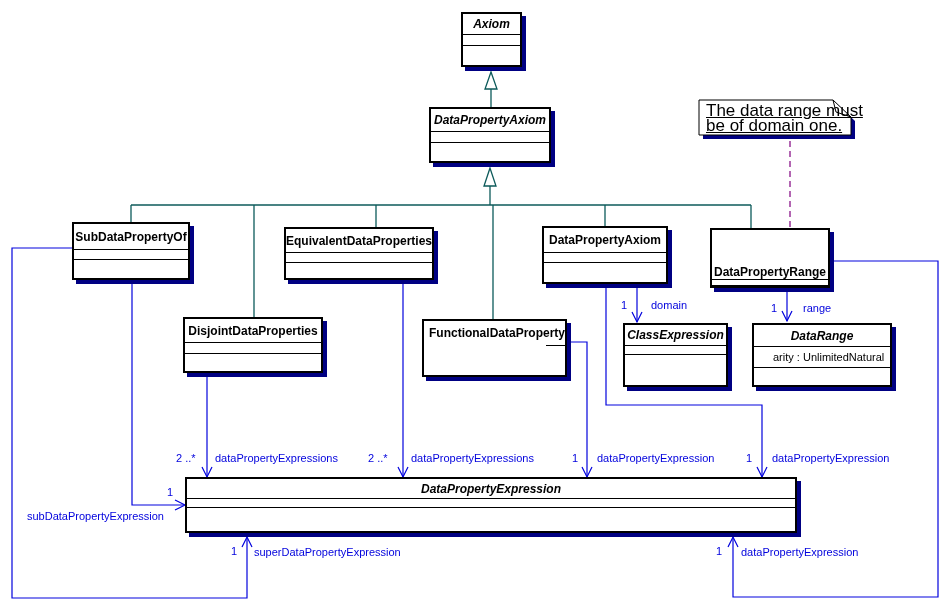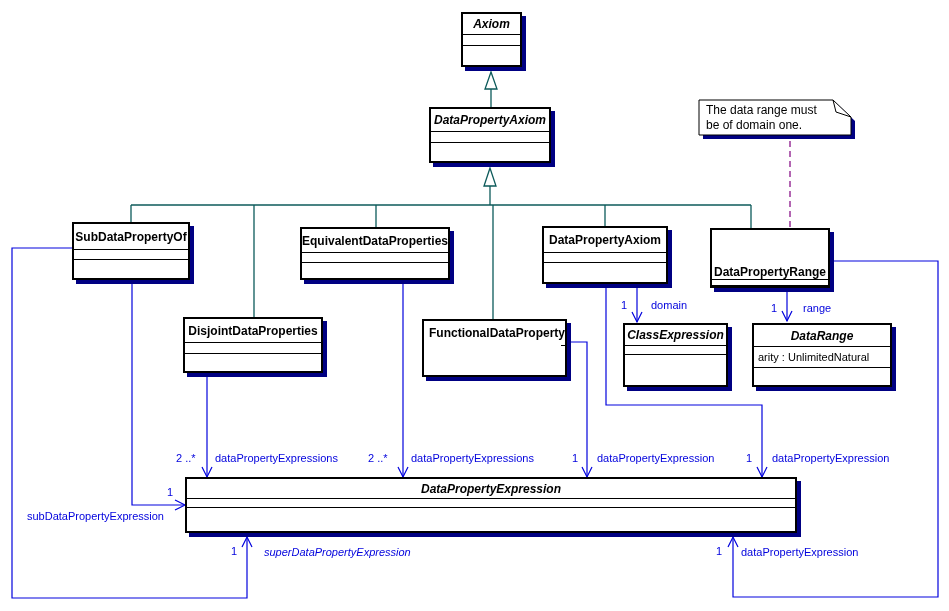--- a/index.html
+++ b/index.html
@@ -5,26 +5,26 @@
   html,body{margin:0;padding:0;background:#ffffff;}
   #canvas{position:relative;width:949px;height:611px;background:#ffffff;overflow:hidden;
           font-family:"Liberation Sans", sans-serif;}
   svg.overlay{position:absolute;left:0;top:0;z-index:1;}
   .cls{position:absolute;z-index:2;box-sizing:border-box;background:#ffffff;
        border:2px solid #000000;box-shadow:4px 4px 0 #000082;}
   .c-name{box-sizing:border-box;display:flex;align-items:center;justify-content:center;
           font-size:12px;font-weight:bold;color:#000;white-space:nowrap;overflow:hidden;}
   .abstract .c-name{font-style:italic;}
   .c-attr{box-sizing:border-box;border-top:1px solid #000;font-size:11px;color:#000;
-          padding-left:4px;display:flex;align-items:center;white-space:nowrap;overflow:hidden;}
+          padding-left:19px;display:flex;align-items:center;white-space:nowrap;overflow:hidden;}
   .c-ops{box-sizing:border-box;border-top:1px solid #000;flex:1;}
   .cls{display:flex;flex-direction:column;}
   .c-ops{min-height:0;}
   .elabel{position:absolute;z-index:3;font-size:11px;color:#0202dd;white-space:nowrap;line-height:12px;}
-  .note-text{position:absolute;z-index:3;font-size:12px;color:#000;line-height:15px;white-space:nowrap;}
+  .note-text{position:absolute;z-index:3;font-size:17px;color:#000;line-height:15px;white-space:nowrap;text-decoration:underline;}
 </style>
 </head>
 <body>
 
 <div id="canvas">
 
   <svg class="overlay" width="949" height="611" viewBox="0 0 949 611">
 
     <g>
       <polygon points="703,104 837,104 855,121 855,139 703,139" fill="#000082" stroke="none"></polygon>
@@ -95,21 +95,21 @@
     <div class="c-attr" style="height:10px;"></div>
     <div class="c-ops"></div>
   </div>
 
   <div class="cls abstract" style="left:429px;top:107px;width:122px;height:56px;">
     <div class="c-name" style="height:22px;">DataPropertyAxiom</div>
     <div class="c-attr" style="height:11px;"></div>
     <div class="c-ops"></div>
   </div>
 
-  <div class="cls" style="left:300px;top:227px;width:150px;height:53px;">
+  <div class="cls" style="left:284px;top:227px;width:150px;height:53px;">
     <div class="c-name" style="height:23px;">EquivalentDataProperties</div>
     <div class="c-attr" style="height:10px;"></div>
     <div class="c-ops"></div>
   </div>
 
   <div class="cls" style="left:183px;top:317px;width:140px;height:56px;">
     <div class="c-name" style="height:23px;">DisjointDataProperties</div>
     <div class="c-attr" style="height:11px;"></div>
     <div class="c-ops"></div>
   </div>
@@ -167,18 +167,18 @@
   <div class="elabel" style="left:621px;top:299px;">1</div>
   <div class="elabel" style="left:651px;top:299px;">domain</div>
 
   <div class="elabel" style="left:771px;top:302px;">1</div>
   <div class="elabel" style="left:803px;top:302px;">range</div>
 
   <div class="elabel" style="left:167px;top:486px;">1</div>
   <div class="elabel" style="left:27px;top:510px;">subDataPropertyExpression</div>
 
   <div class="elabel" style="left:231px;top:545px;">1</div>
-  <div class="elabel" style="left:264px;top:546px;font-style:italic;">superDataPropertyExpression</div>
+  <div class="elabel" style="left:254px;top:546px;">superDataPropertyExpression</div>
 
   <div class="elabel" style="left:716px;top:545px;">1</div>
   <div class="elabel" style="left:741px;top:546px;">dataPropertyExpression</div>
 
 </div>
 
 </body></html>

